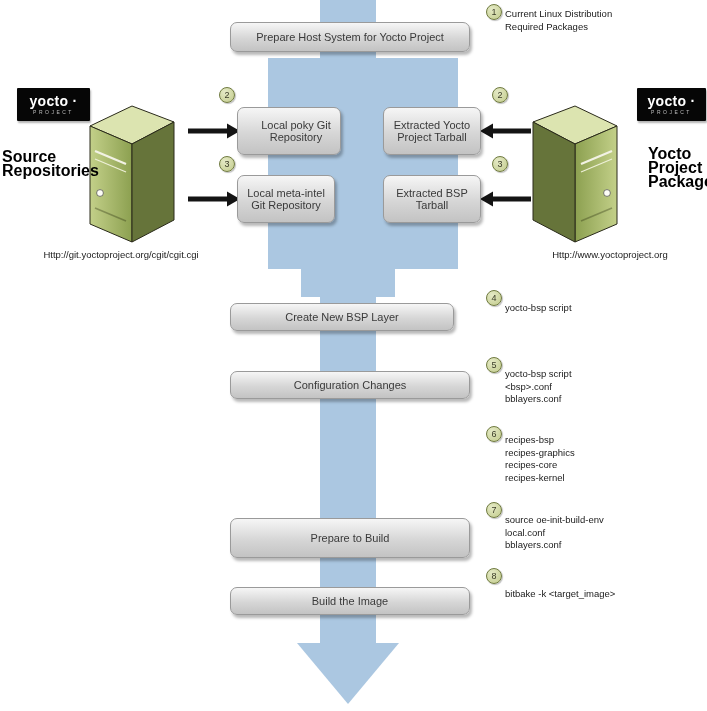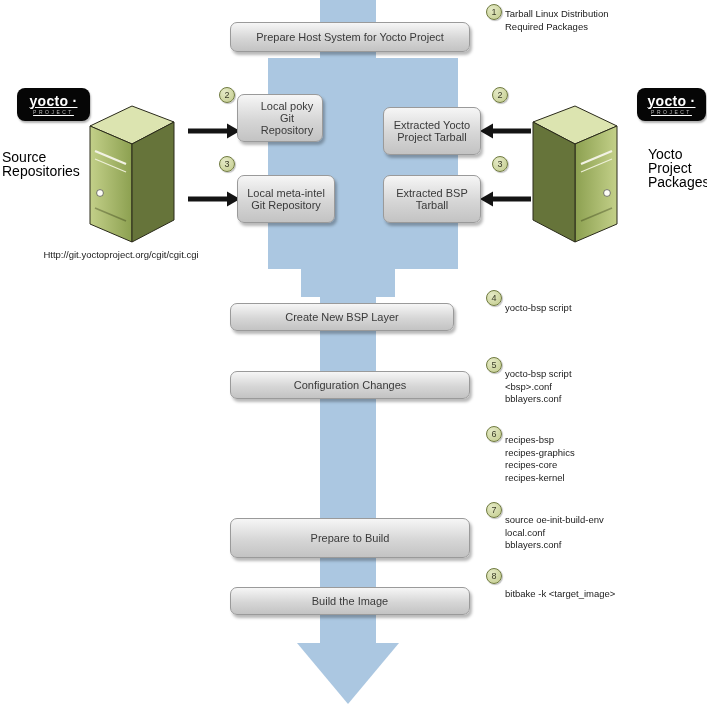--- a/index.html
+++ b/index.html
@@ -10,24 +10,24 @@
        text-align:center;background:linear-gradient(#f6f6f6,#d6d6d6 55%,#c3c3c3);
        border:1px solid #9a9a9a;box-shadow:2px 3px 3px rgba(0,0,0,0.28);
        font-size:11px;color:#3a3a3a;padding:2px 6px;box-sizing:border-box;border-radius:7px;}
   .badge{position:absolute;z-index:3;width:16px;height:16px;border-radius:50%;
          background:radial-gradient(circle at 35% 30%, #e5eac6, #c2cb8c);
          border:1px solid #6f7a3f;color:#3b3c28;font-size:9px;line-height:16px;
          display:flex;align-items:center;justify-content:center;
          box-shadow:1px 1px 1px rgba(0,0,0,0.25);box-sizing:border-box;}
   .notes{position:absolute;z-index:2;font-size:9.5px;color:#1a1a1a;line-height:12.5px;white-space:nowrap;}
   .server{position:absolute;z-index:1;}
-  .server-label{position:absolute;z-index:2;font-weight:normal;font-size:14px;color:#000;line-height:14px;}
+  .server-label{position:absolute;z-index:2;font-weight:bold;font-size:16px;color:#000;line-height:14px;}
   .url{position:absolute;z-index:2;font-size:9.5px;color:#1a1a1a;text-align:center;white-space:nowrap;}
   .logo{position:absolute;z-index:3;background:#060606;color:#fff;display:flex;flex-direction:column;
-        align-items:center;justify-content:center;border-radius:8px;box-shadow:1px 2px 2px rgba(0,0,0,0.3);text-decoration:underline;}
+        align-items:center;justify-content:center;border-radius:1px;box-shadow:1px 2px 2px rgba(0,0,0,0.3);}
   .logo .word{font-size:14px;font-weight:bold;letter-spacing:0.3px;line-height:15px;}
   .logo .sub{font-size:5px;letter-spacing:2.5px;color:#bdbdbd;line-height:7px;}
 </style>
 </head>
 <body>
 
 <div class="canvas">
 
   <svg class="bg" width="707" height="711" viewBox="0 0 707 711">
     <g>
@@ -50,26 +50,26 @@
     </g>
     <g>
       <line x1="531" y1="199" x2="492" y2="199" stroke="#141414" stroke-width="5"></line>
       <polygon points="493,191.5 493,206.5 480,199" fill="#141414"></polygon>
     </g>
   </svg>
 
   <div class="box" style="left:230px;top:22px;width:240px;height:30px;">Prepare Host System for Yocto Project</div>
   <div class="badge" style="left:486px;top:4px;">1</div>
   <div class="notes" style="left:505px;top:8px;">
-    <div>Tarball Linux Distribution</div>
+    <div>Current Linux Distribution</div>
     <div>Required Packages</div>
   </div>
 
   <div class="badge" style="left:219px;top:87px;">2</div>
-  <div class="box" style="left:237px;top:94px;width:86px;height:48px;padding-left:20px;">Local poky Git Repository</div>
+  <div class="box" style="left:237px;top:107px;width:104px;height:48px;padding-left:20px;">Local poky Git Repository</div>
   <div class="badge" style="left:219px;top:156px;">3</div>
   <div class="box" style="left:237px;top:175px;width:98px;height:48px;">Local meta-intel Git Repository</div>
 
   <div class="badge" style="left:492px;top:87px;">2</div>
   <div class="box" style="left:383px;top:107px;width:98px;height:48px;">Extracted Yocto Project Tarball</div>
   <div class="badge" style="left:492px;top:156px;">3</div>
   <div class="box" style="left:383px;top:175px;width:98px;height:48px;">Extracted BSP Tarball</div>
 
   <svg class="server" style="left:74px;top:94px;" width="114" height="152" viewBox="0 0 114 152">
     <defs>
@@ -108,20 +108,21 @@
       <line x1="21" y1="65" x2="52" y2="78" stroke="#eef0d8" stroke-width="1.2"></line>
       <circle cx="26" cy="99" r="3.4" fill="#fdfdf6" stroke="#444" stroke-width="0.7"></circle>
       <line x1="21" y1="114" x2="52" y2="127" stroke="rgba(40,45,15,0.35)" stroke-width="1.5"></line>
     </g>
   </svg>
   <div class="logo" style="left:637px;top:88px;width:69px;height:33px;">
     <div class="word">yocto ·</div>
     <div class="sub">PROJECT</div>
   </div>
   <div class="server-label" style="left:648px;top:147px;width:58px;">Yocto Project Packages</div>
+  <div class="url" style="left:517px;top:249px;width:186px;">Http://www.yoctoproject.org</div>
 
   <div class="box" style="left:230px;top:303px;width:224px;height:28px;">Create New BSP Layer</div>
   <div class="badge" style="left:486px;top:290px;">4</div>
   <div class="notes" style="left:505px;top:302px;">
     <div>yocto-bsp script</div>
   </div>
 
   <div class="box" style="left:230px;top:371px;width:240px;height:28px;text-align:right;">Configuration Changes</div>
   <div class="badge" style="left:486px;top:357px;">5</div>
   <div class="notes" style="left:505px;top:368px;">

